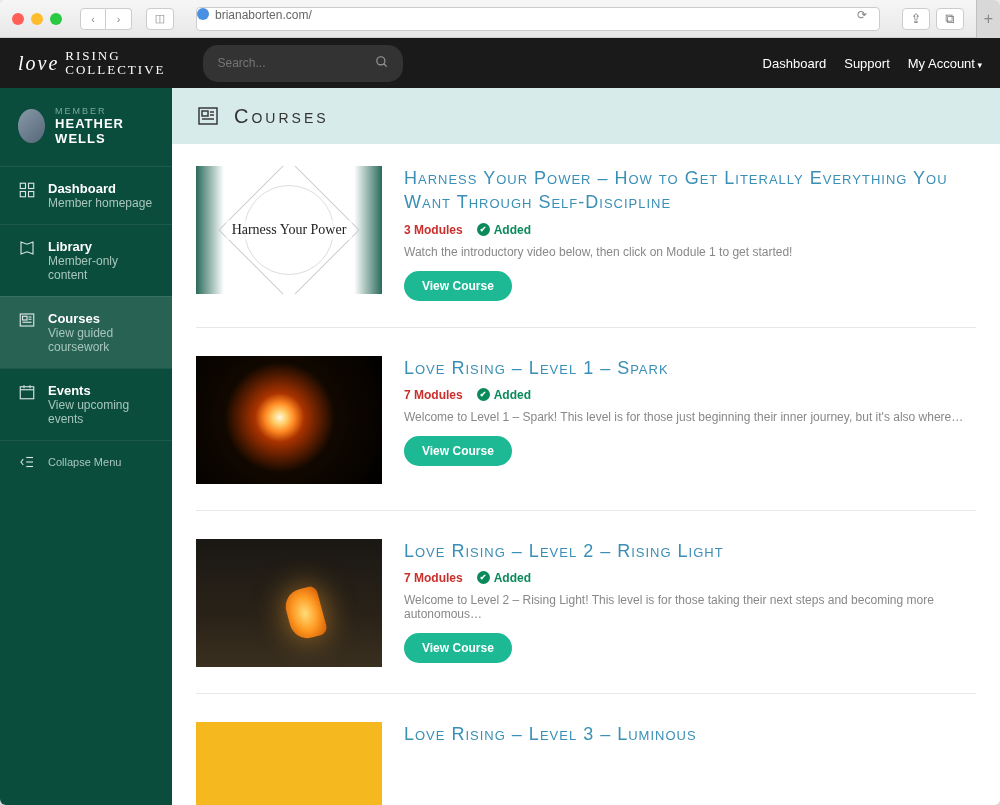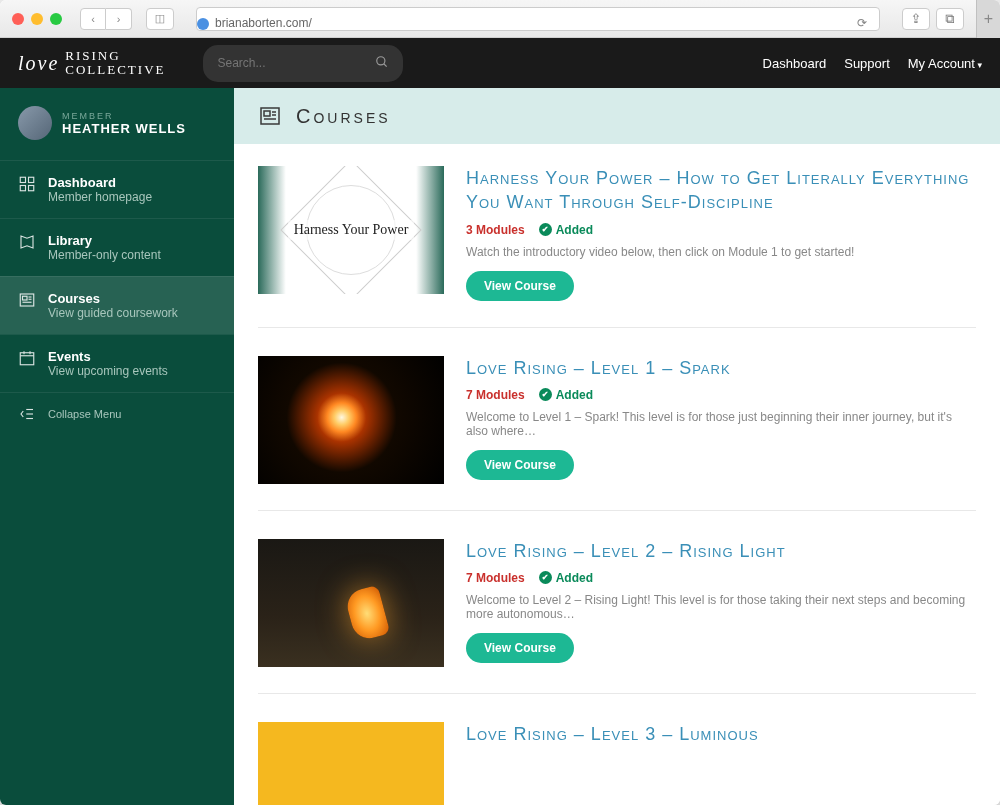--- a/index.html
+++ b/index.html
@@ -9,38 +9,38 @@
 .traffic { display: flex; gap: 7px; }
 .dot { width: 12px; height: 12px; border-radius: 50%; }
 .dot.red { background: #ff5f57; }
 .dot.yellow { background: #ffbd2e; }
 .dot.green { background: #28ca42; }
 .nav-btns { display: flex; gap: 0; margin-left: 10px; }
 .nav-btn { width: 26px; height: 22px; background: #fff; border: 1px solid #ccc; display: flex; align-items: center; justify-content: center; font-size: 11px; color: #888; }
 .nav-btn:first-child { border-radius: 4px 0 0 4px; }
 .nav-btn:last-child { border-radius: 0 4px 4px 0; border-left: none; }
 .tab-btn { width: 28px; height: 22px; background: #fff; border: 1px solid #ccc; border-radius: 4px; margin-left: 6px; display: flex; align-items: center; justify-content: center; font-size: 11px; color: #888; }
-.url-bar { flex: 1; margin: 0 14px; height: 24px; background: #fff; border: 1px solid #ccc; border-radius: 4px; display: flex; align-items: flex-end; justify-content: center; font-size: 12px; color: #666; gap: 6px; }
+.url-bar { flex: 1; margin: 0 14px; height: 24px; background: #fff; border: 1px solid #ccc; border-radius: 4px; display: flex; align-items: flex-start; justify-content: center; font-size: 12px; color: #666; gap: 6px; }
 .globe { width: 12px; height: 12px; border-radius: 50%; background: #4a90e2; }
 .reload { width: 14px; height: 14px; color: #888; margin-left: auto; margin-right: 8px; }
 .right-btns { display: flex; gap: 6px; }
 .share-btn, .tabs-btn { width: 28px; height: 22px; background: #fff; border: 1px solid #ccc; border-radius: 4px; display: flex; align-items: center; justify-content: center; font-size: 13px; color: #777; }
 .newtab-btn { width: 24px; height: 38px; background: #d8d8d8; border-left: 1px solid #c0c0c0; margin: -8px -12px -8px 4px; display: flex; align-items: center; justify-content: center; color: #888; font-size: 16px; }
 .app { flex: 1; display: flex; flex-direction: column; overflow: hidden; }
 .topbar { height: 50px; background: #1a1a1a; display: flex; align-items: center; padding: 0 18px; gap: 18px; }
 .logo { color: #fff; font-family: Georgia, serif; font-size: 13px; letter-spacing: 2px; line-height: 1.1; display: flex; align-items: center; gap: 6px; }
 .logo-script { font-style: italic; font-size: 20px; font-family: cursive; }
 .search-box { flex: 0 0 200px; margin-left: 20px; height: 37px; background: #333; border-radius: 15px; display: flex; align-items: center; padding: 0 14px; color: #888; font-size: 12px; }
 .search-box input { flex: 1; background: none; border: none; color: #ddd; font-size: 12px; outline: none; }
 .search-box .mag { margin-left: auto; }
 .top-spacer { flex: 1; }
 .top-link { color: #fff; font-size: 13px; cursor: pointer; }
 .top-link.acct::after { content: " ▾"; font-size: 9px; }
 .body { flex: 1; display: flex; overflow: hidden; }
-.sidebar { width: 234px; background: #0a4d3c; color: #fff; display: flex; flex-direction: column; padding: 18px 0; }
+.sidebar { width: 172px; background: #0a4d3c; color: #fff; display: flex; flex-direction: column; padding: 18px 0; }
 .member-block { display: flex; gap: 10px; padding: 0 18px 20px; align-items: center; }
 .avatar { width: 34px; height: 34px; border-radius: 50%; background: linear-gradient(135deg, #8899aa, #556677); }
 .member-label { font-size: 9px; letter-spacing: 2px; color: #7aa89a; }
 .member-name { font-size: 13px; font-weight: 700; letter-spacing: 1px; }
 .nav-item { display: flex; gap: 12px; padding: 14px 18px; cursor: pointer; border-top: 1px solid rgba(255,255,255,0.08); }
 .nav-item.active { background: rgba(255,255,255,0.12); }
 .nav-icon { width: 18px; height: 18px; flex-shrink: 0; opacity: 0.85; display: flex; align-items: center; justify-content: center; }
 .nav-icon svg { width: 18px; height: 18px; stroke: #fff; fill: none; stroke-width: 1.5; }
 .nav-texts { display: flex; flex-direction: column; }
 .nav-title { font-size: 13px; font-weight: 600; }

